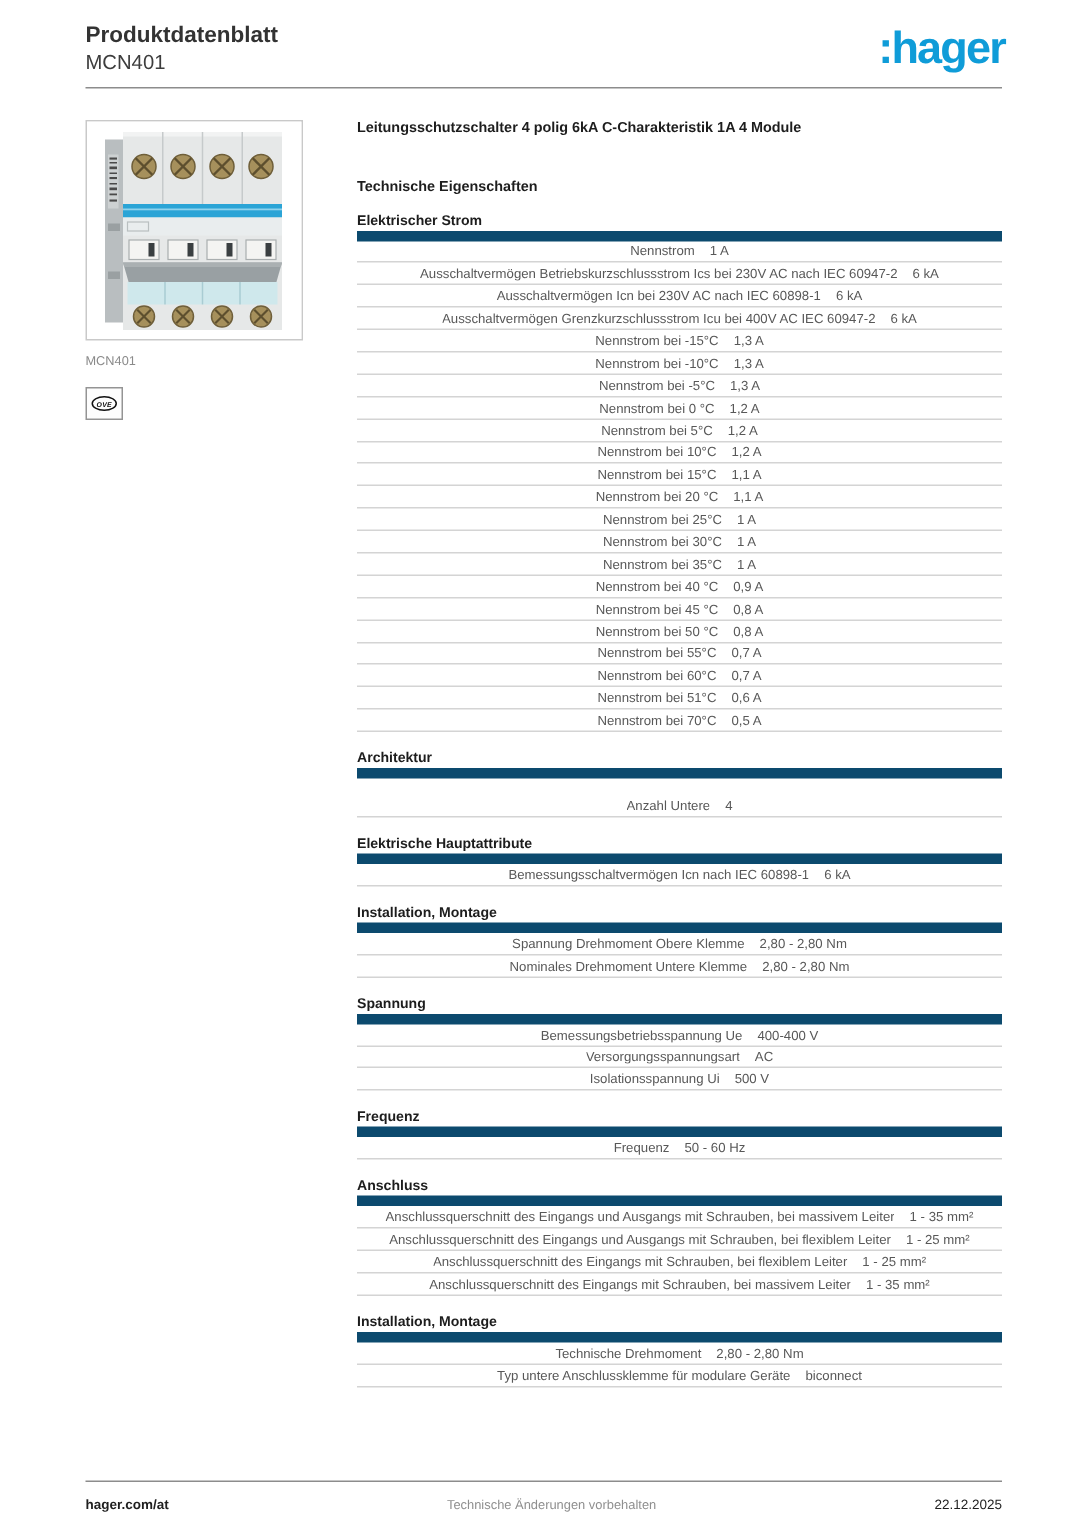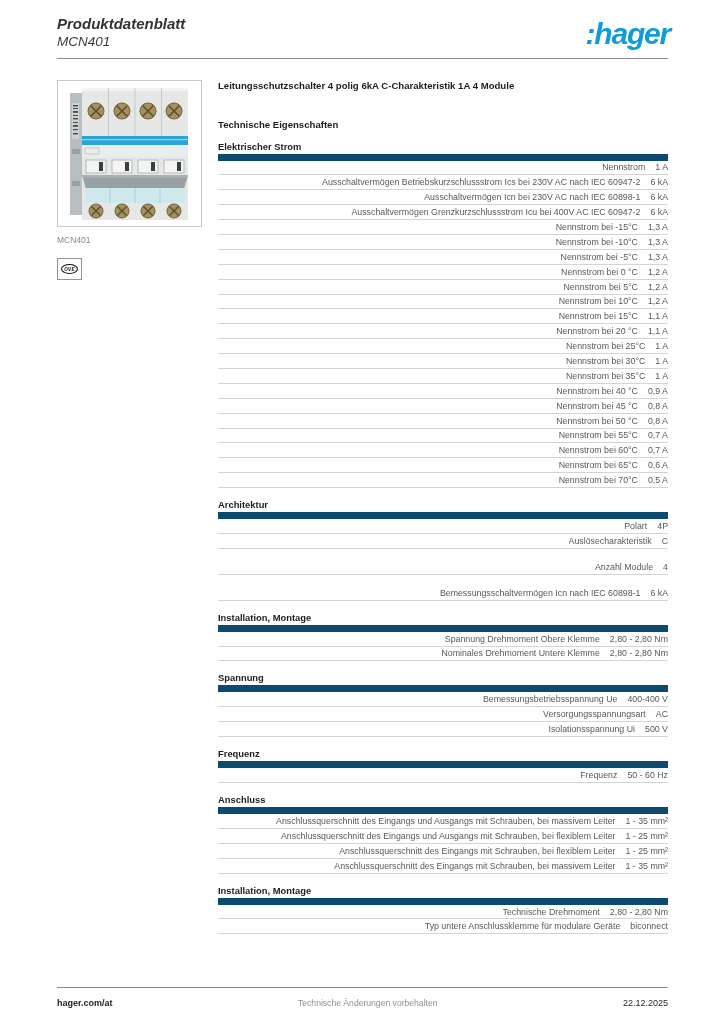--- a/index.html
+++ b/index.html
@@ -8,33 +8,32 @@
     width: 724px; height: 1024px;
     background: #ffffff;
     font-family: "Liberation Sans", sans-serif;
     position: relative;
     overflow: hidden;
     color: #1f1f1f;
   }
 
   
   .page-header {
-    display: flex; justify-content: space-between; align-items: flex-end;
+    display: flex; justify-content: space-between; align-items: center;
     padding: 15px 54px 0 57px;
-    font-style: italic;
   }
   .doc-type { font-size: 15px; font-weight: bold; color: #333; }
   .product-code { font-size: 13.5px; color: #3d3d3d; margin-top: 2px; }
   .brand-logo { font-size: 30px; font-weight: bold; letter-spacing: -1.2px; line-height: 1; margin-top: 1px; }
   .header-rule { border: none; border-top: 1px solid #8c8c8c; margin: 9px 56px 0 57px; }
 
   
   .content { display: flex; align-items: flex-start; padding: 21px 56px 0 57px; gap: 16px; }
   .left-col { flex: 0 0 145px; width: 145px; }
-  .right-col { flex: 1; min-width: 0; }
+  .right-col { flex: 1; min-width: 0; margin-left: 20px; }
 
   
   .image-frame { width: 145px; height: 147px; border: 1px solid #c9c9c9; background: #fff; }
   .image-frame svg { display: block; }
   .image-caption { font-size: 8.5px; color: #8a8a8a; margin-top: 8px; }
   .cert-badge {
     margin-top: 13px; width: 25px; height: 22px;
     border: 1px solid #949494; background: #fdfdfd;
     display: flex; align-items: center; justify-content: center;
   }
@@ -46,21 +45,21 @@
 
   
   .product-title { font-size: 9.6px; font-weight: bold; color: #1d1d1d; margin: 0; line-height: 1.2; }
   .specs-heading { font-size: 9.6px; font-weight: bold; color: #1d1d1d; margin: 27px 0 0 0; }
   .section { margin-top: 11px; }
   .section-title {
     font-size: 9.4px; font-weight: bold; color: #1d1d1d;
     padding-bottom: 2px; border-bottom: 7px solid #0c4a6e;
   }
   .spec-row {
-    display: flex; justify-content: flex-end; align-items: center;
+    display: flex; justify-content: center; align-items: center;
     height: 14.9px; border-bottom: 1px solid #d4d4d4;
   }
   .spec-label { font-size: 8.8px; color: #585858; white-space: nowrap; overflow: hidden; }
   .spec-value { font-size: 8.8px; color: #585858; white-space: nowrap; padding-left: 10px; }
 
   
   .page-footer { position: absolute; left: 57px; right: 56px; bottom: 16px; }
   .footer-rule { border: none; border-top: 1px solid #8c8c8c; margin: 0 0 10px 0; }
   .footer-row { display: flex; justify-content: space-between; align-items: baseline; text-align: right; }
   .website { font-size: 9px; font-weight: bold; color: #1f1f1f; }
@@ -266,54 +265,45 @@
             </div>
             <div class="spec-row">
               <span class="spec-label">Nennstrom bei 55°C</span>
               <span class="spec-value">0,7 A</span>
             </div>
             <div class="spec-row">
               <span class="spec-label">Nennstrom bei 60°C</span>
               <span class="spec-value">0,7 A</span>
             </div>
             <div class="spec-row">
-              <span class="spec-label">Nennstrom bei 65°C</span>
+              <span class="spec-label">Nennstrom bei 51°C</span>
               <span class="spec-value">0,6 A</span>
             </div>
             <div class="spec-row">
               <span class="spec-label">Nennstrom bei 70°C</span>
               <span class="spec-value">0,5 A</span>
             </div>
           </div>
   </section>
 
   <section class="section">
     <div class="section-title">Architektur</div>
-    <div class="section-rows">
-            <div class="spec-row">
-              <span class="spec-label">Polart</span>
-              <span class="spec-value">4P</span>
-            </div>
-            <div class="spec-row">
-              <span class="spec-label">Auslösecharakteristik</span>
-              <span class="spec-value">C</span>
-            </div>
-          </div>
-  </section>
-
-  <section class="section">
-    <div class="section-rows">
-            <div class="spec-row">
-              <span class="spec-label">Anzahl Module</span>
+  </section>
+
+  <section class="section">
+    <div class="section-rows">
+            <div class="spec-row">
+              <span class="spec-label">Anzahl Untere</span>
               <span class="spec-value">4</span>
             </div>
           </div>
   </section>
 
   <section class="section">
+    <div class="section-title">Elektrische Hauptattribute</div>
     <div class="section-rows">
             <div class="spec-row">
               <span class="spec-label">Bemessungsschaltvermögen Icn nach IEC 60898-1</span>
               <span class="spec-value">6 kA</span>
             </div>
           </div>
   </section>
 
   <section class="section">
     <div class="section-title">Installation, Montage</div>

